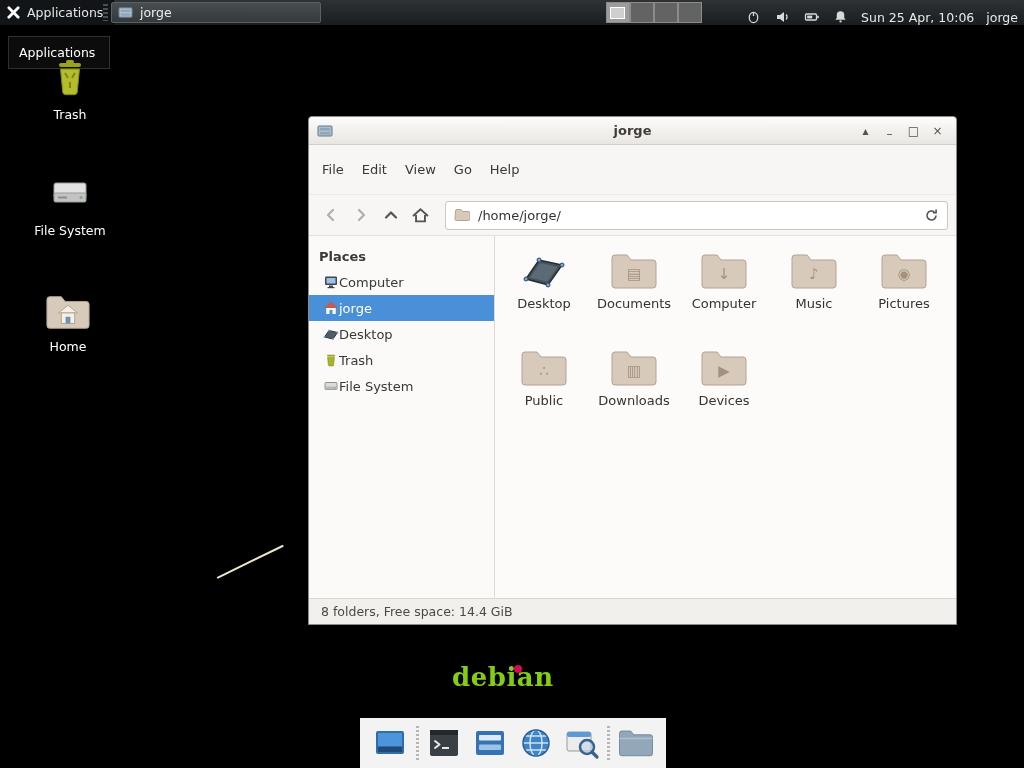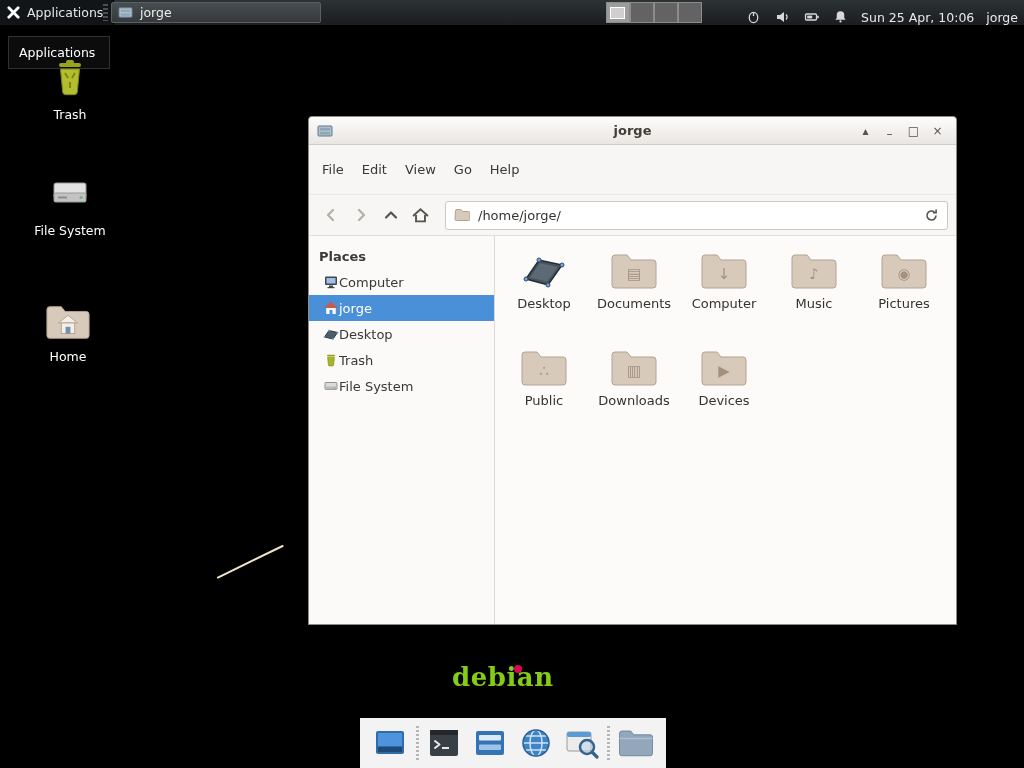--- a/index.html
+++ b/index.html
@@ -25,21 +25,21 @@
   .ws .mini-win{width:13px;height:10px;margin:4px 0 0 3px;background:#cfcfcf;border:1px solid #fff;}
   .panel-right{position:absolute;right:6px;top:0;height:25px;display:flex;align-items:flex-end;gap:12px;}
   .tray-icon{width:17px;height:17px;display:flex;align-items:center;justify-content:center;}
   .clock,.user{white-space:nowrap;color:#e9e9e9;}
   
   .tooltip{position:absolute;left:8px;top:36px;height:31px;background:#0c0c0c;border:1px solid #303030;
     color:#fff;font-size:12.5px;display:flex;align-items:center;padding:0 14px 0 10px;}
   
   .dicon{position:absolute;width:86px;display:flex;flex-direction:column;align-items:center;gap:7px;
     color:#fff;font-size:12.5px;text-shadow:0 1px 2px #000,0 0 3px #000;text-align:center;}
-  .dicon-trash{left:27px;top:56px;} .dicon-fs{left:27px;top:172px;} .dicon-home{left:25px;top:302px;text-align:right;}
+  .dicon-trash{left:27px;top:56px;} .dicon-fs{left:27px;top:172px;} .dicon-home{left:25px;top:292px;text-align:right;}
   
   .scribble{position:absolute;left:217px;top:577px;width:74px;height:2px;background:#ece5c8;
     border-radius:2px;transform:rotate(-26deg);transform-origin:left center;}
   
   .window{position:absolute;left:308px;top:116px;width:649px;height:509px;
     background:#f7f6f4;border:1px solid #8f8a84;border-radius:4px 4px 0 0;
     box-shadow:0 10px 28px rgba(0,0,0,.6);display:flex;flex-direction:column;
     color:#3a3835;font-size:13px;box-sizing:border-box;}
   .titlebar{height:27px;background:linear-gradient(#fdfcfb,#e9e6e2);border-bottom:1px solid #d2cdc7;
     border-radius:4px 4px 0 0;display:flex;align-items:center;padding:0 8px;position:relative;flex:none;}
@@ -401,20 +401,23 @@
               <path d="M2 7 q0 -3 3 -3 h12 l4 5 h22 q3 0 3 3 v22 q0 3 -3 3 H5 q-3 0 -3 -3 z" fill="#d8cabb" stroke="#b3a290"></path>
             </svg>
           <span class="emblem">▶</span>
         </span>
         <span class="file-label">Devices</span>
       </div>
 
     </div>
   </div>
 
+  <div class="statusbar">
+    <span>8 folders, Free space: 14.4 GiB</span>
+  </div>
 </div>
 
 <div class="logo">
   <span>debian</span>
   <span class="debian-dot"></span>
 </div>
 
 <div class="dock">
   <span class="dock-item">
     <svg width="36" height="36" viewBox="0 0 36 36">

